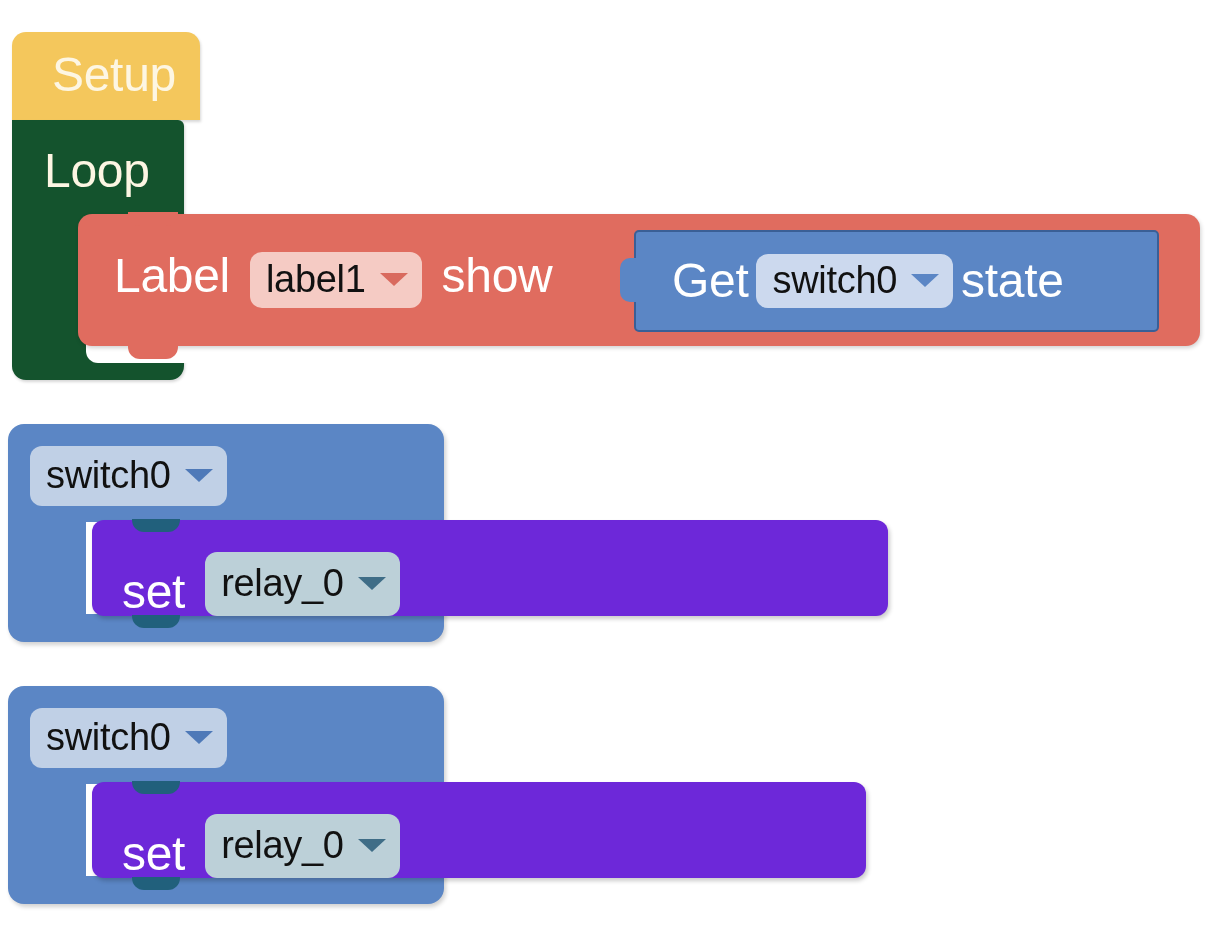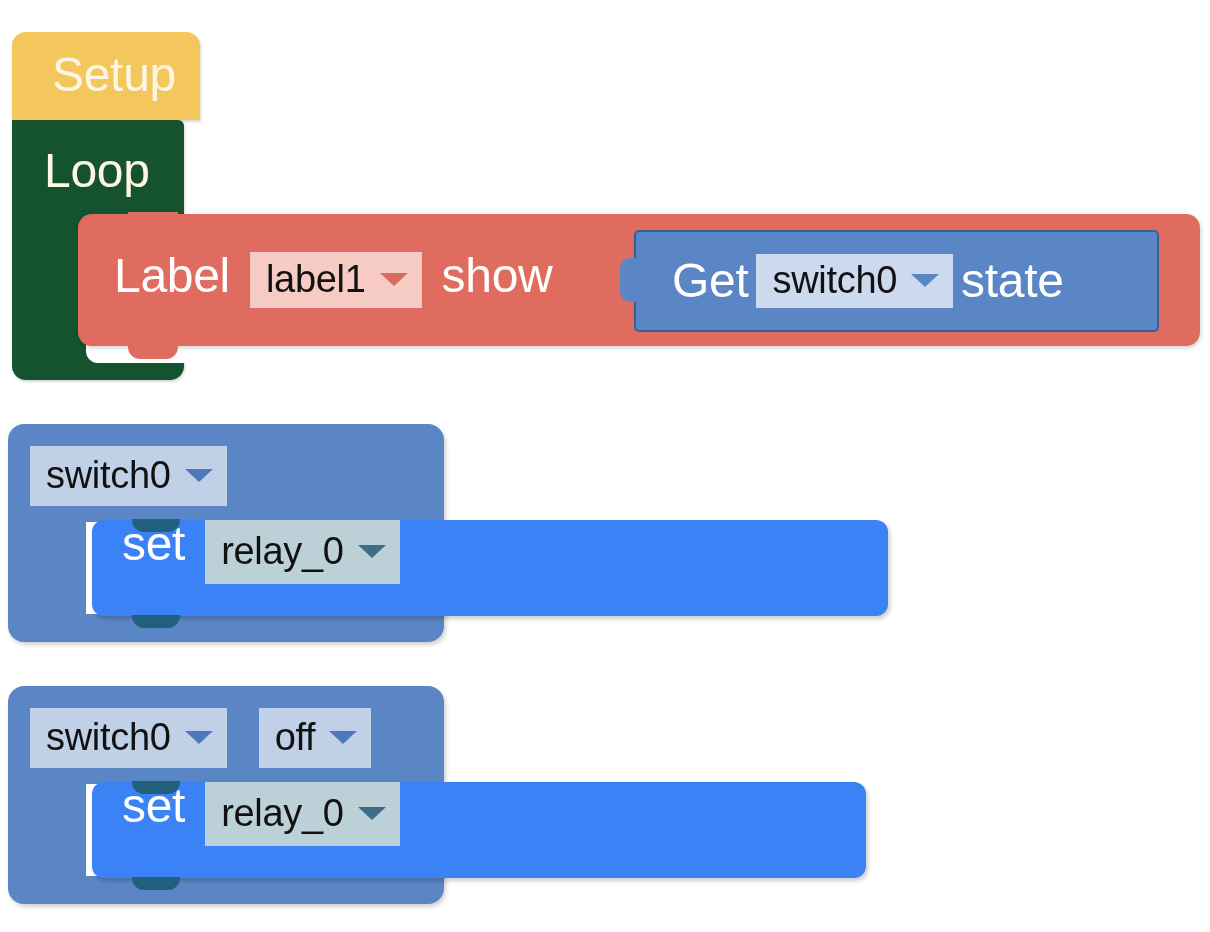--- a/index.html
+++ b/index.html
@@ -29,21 +29,21 @@
     letter-spacing: -0.3px;
   }
   .btxt-light { color: #fdf6e3; }
   .btxt-white { color: #ffffff; }
 
   
   .field {
     display: inline-flex;
     align-items: center;
     gap: 14px;
-    border-radius: 0;
+    border-radius: 12px;
     padding: 2px 14px 4px 16px;
     box-sizing: border-box;
   }
   .field .fval {
     font-size: 38px;
     line-height: 1;
     color: #111111;
     white-space: nowrap;
     letter-spacing: -0.3px;
   }
@@ -195,24 +195,24 @@
     position: absolute;
     left: 78px; top: 98px;
     width: 358px; height: 92px;
     background: #ffffff;
   }
 
   
   .set-block {
     position: absolute;
     height: 96px;
-    background: #3b82f6;
+    background: #6d28d9;
     border-radius: 12px;
     display: flex;
-    align-items: flex-start;
+    align-items: flex-end;
     gap: 20px;
     padding-left: 30px;
     padding-right: 26px;
     box-sizing: border-box;
     box-shadow: 2px 3px 4px rgba(0,0,0,0.20);
   }
   .set-notch-top {
     position: absolute;
     left: 40px; top: -1px;
     width: 48px; height: 13px;
@@ -296,24 +296,20 @@
     </div>
   </div>
 
   <div id="group3">
     <div class="event-block">
       <div class="event-fields">
         <span class="field field-bluedk">
           <span class="fval">switch0</span>
           <span class="caret"></span>
         </span>
-        <span class="field field-bluedk">
-          <span class="fval">off</span>
-          <span class="caret"></span>
-        </span>
       </div>
       <div class="event-mouth"></div>
     </div>
 
     <div class="set-block grp-set" style="width:774px;">
       <div class="set-notch-top"></div>
       <div class="set-notch-bottom"></div>
       <span class="btxt btxt-white">set</span>
       <span class="field field-teal field-relay">
         <span class="fval">relay_0</span>

